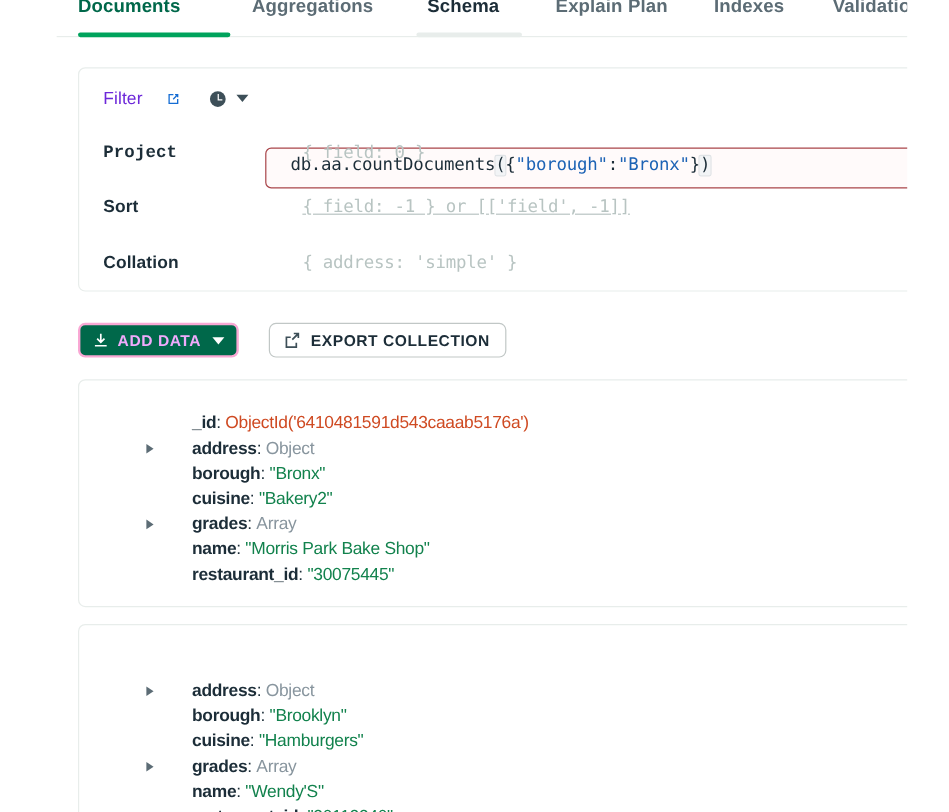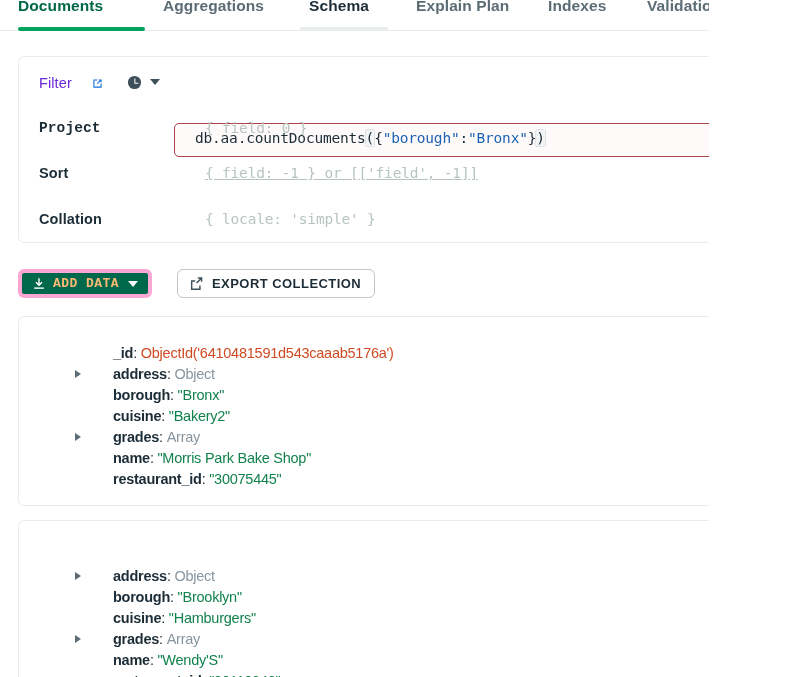--- a/index.html
+++ b/index.html
@@ -3,21 +3,21 @@
 <meta charset="utf-8">
 <style>
   * { box-sizing: border-box; }
   html, body {
     margin: 0; padding: 0;
     width: 791px; height: 677px;
     background: #ffffff;
     font-family: "Liberation Sans", sans-serif;
     overflow: hidden;
   }
-  #root { position: relative; width: 709px; height: 677px; overflow: hidden; background:#fff; }
+  #root { position: relative; width: 709px; height: 677px; overflow: hidden; background:#fff;margin-left:47px; }
 
   
   .tabbar {
     position: absolute; top: 0; left: 0; width: 791px; height: 32px;
     background: #ffffff;
   }
   .tabbar-baseline {
     position: absolute; left: 0; top: 30px; width: 791px; height: 1px;
     background: #e8edeb;
   }
@@ -83,23 +83,22 @@
   }
 
   
   .btn {
     position: absolute; display: flex; align-items: center;
     border-radius: 6px; cursor: pointer; white-space: nowrap;
     font-weight: 700; letter-spacing: .45px;
   }
   .btn-primary {
     left: 18px; top: 269px; height: 29px; padding: 0 10px 0 10px;
-    background: #00684a; color: #fdba74; font-size: 13px;
-    border: 4px solid #f9a8d4;
-    font-family: Liberation Mono, monospace;
+    background: #00684a; color: #f0abfc; font-size: 13px;
+    border: 2px solid #f9a8d4;
   }
   .btn-secondary {
     left: 177px; top: 269px; height: 29px; padding: 0 13px 0 11px;
     background: #ffffff; color: #1c2d38; font-size: 13px;
     border: 1px solid #c1c7c6;
   }
   .btn-label { line-height: 1; }
   .dl-icon { width: 14px; height: 14px; margin-right: 7px; }
   .exp-icon { width: 15px; height: 15px; margin-right: 8px; }
   .btn-caret {
@@ -180,21 +179,21 @@
     <div class="ghost" style="top:55px;">{ field: 0 }</div>
 
     <div class="qrow" style="top:100px;">
       <span class="qlabel" style="left:20px;">Sort</span>
     </div>
     <div class="ghost" style="top:100px;text-decoration:underline;">{ field: -1 } or [['field', -1]]</div>
 
     <div class="qrow" style="top:146px;">
       <span class="qlabel" style="left:20px;">Collation</span>
     </div>
-    <div class="ghost" style="top:146px;">{ locale: 'simple' }</div>
+    <div class="ghost" style="top:146px;">{ address: 'simple' }</div>
   </div>
 
   <div class="btn btn-primary">
     <span class="dl-icon">
       <svg viewBox="0 0 16 16" width="14" height="14" aria-hidden="true">
         <path d="M7.2 1.4 h1.6 v6.1 l2.1-2.1 1.15 1.15 L8 10.6 L3.95 6.55 5.1 5.4 7.2 7.5 Z" fill="#ffffff"></path>
         <path d="M2.4 11.9 h11.2 v1.6 H2.4 Z" fill="#ffffff"></path>
       </svg>
     </span>
     <span class="btn-label">ADD DATA</span>

